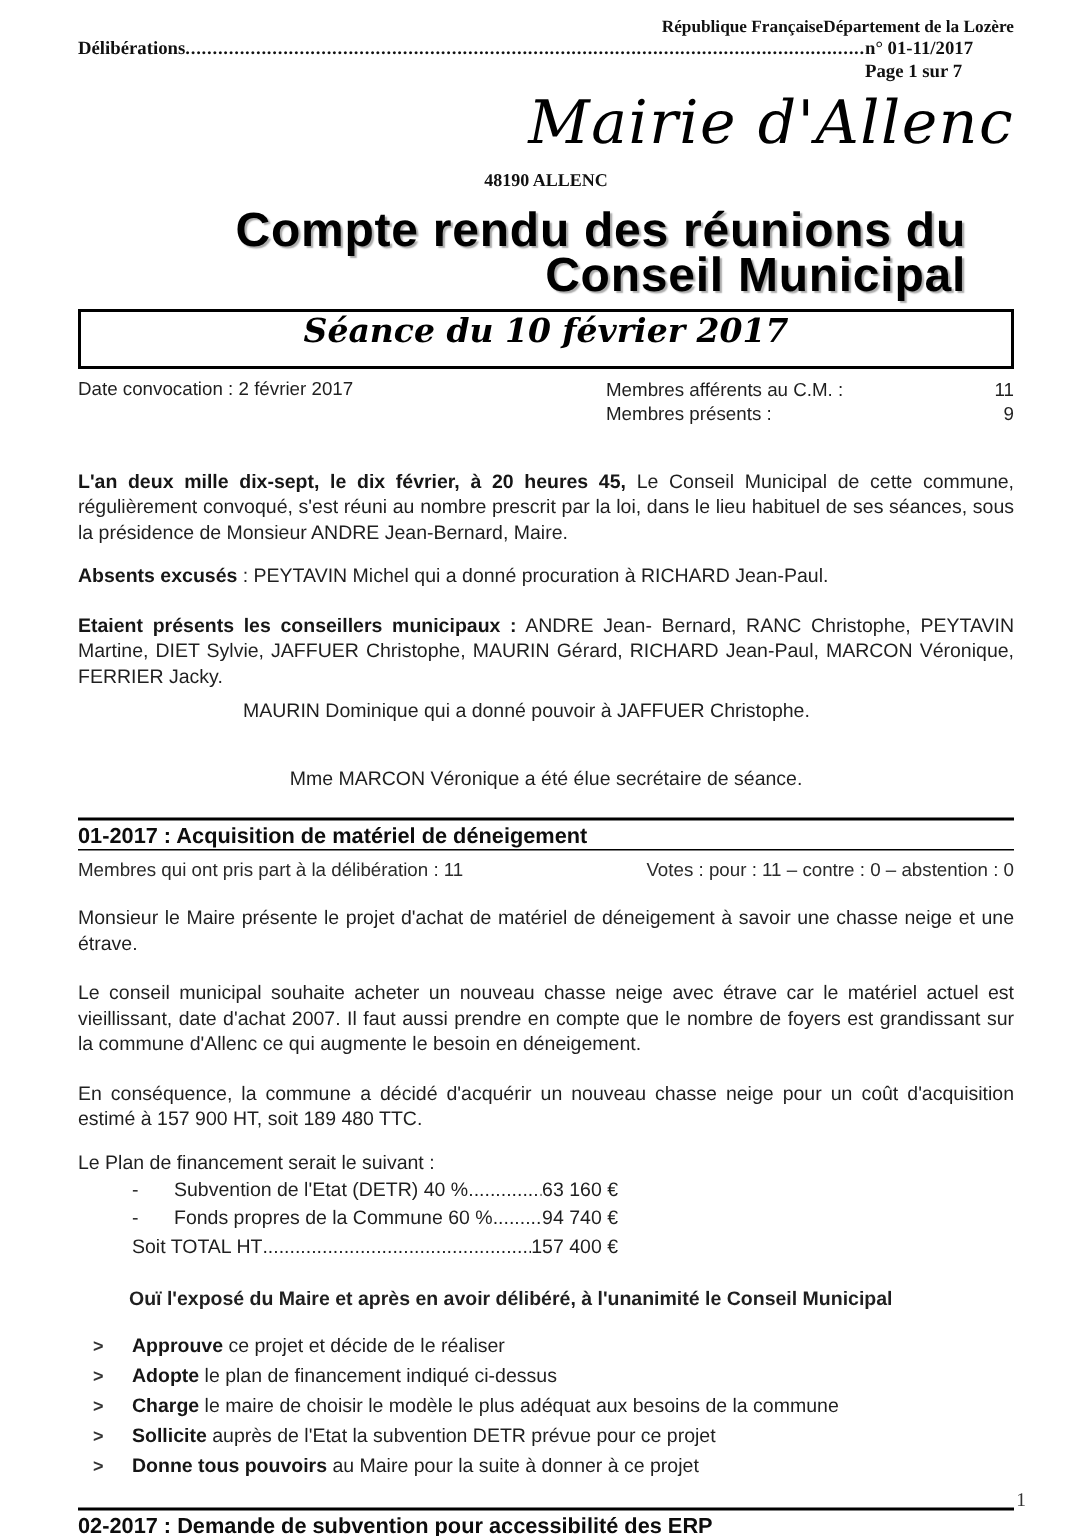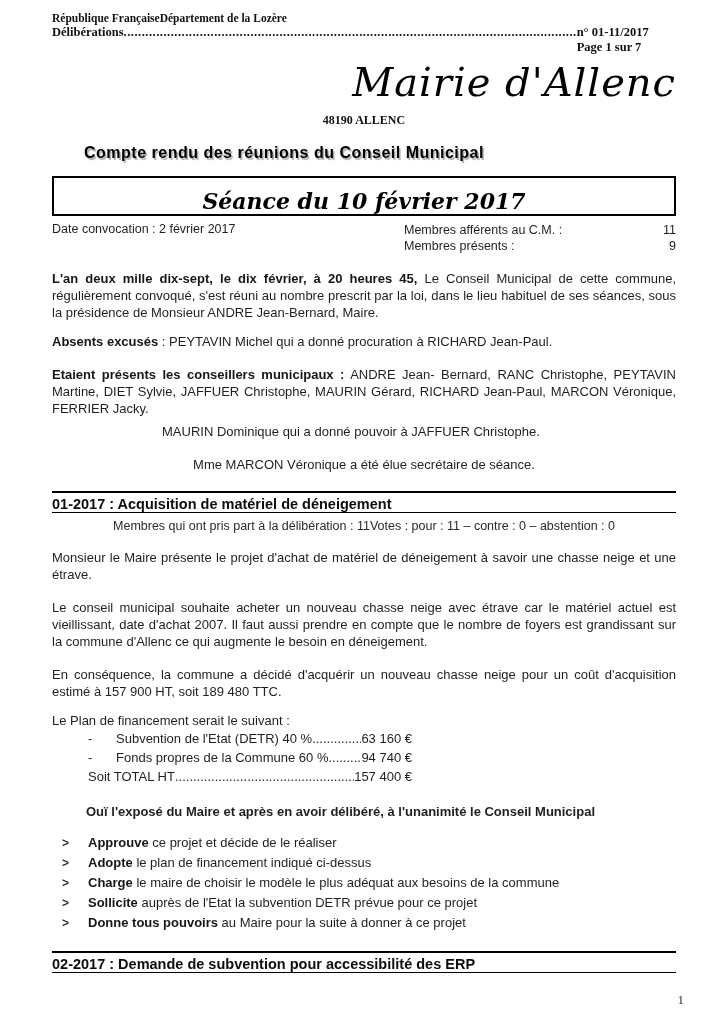--- a/index.html
+++ b/index.html
@@ -9,63 +9,63 @@
     width: 724px; height: 1024px;
     margin: 0 auto;
     background: #ffffff;
     padding: 12px 48px 0 52px;
     overflow: hidden;
     color: #1f1f1f;
     font-family: "Liberation Sans", sans-serif;
   }
   
   .hdr { font-family: "Liberation Serif", serif; font-weight: bold; color: #111; }
-  .hdr-row1 { display: flex; justify-content: flex-start; font-size: 11.5px; }
+  .hdr-row1 { display: flex; justify-content: flex-end; font-size: 11.5px; }
   .hdr-row2 { display: flex; align-items: baseline; font-size: 12.5px; margin-top: 1px; }
   .leader { flex: 1 1 auto; overflow: hidden; white-space: nowrap; font-weight: normal; }
   .leader::after { content: "................................................................................................................................................................................"; letter-spacing: 0.5px; }
   .hdr-row2 .leader::after { font-weight: bold; }
   
   .logo {
     text-align: right; margin-top: 2px;
     font-family: "DejaVu Serif", serif; font-style: italic; font-weight: normal;
     font-size: 40px; line-height: 50px; color: #000; letter-spacing: 1px;
   }
   .address { text-align: center; font-family: "Liberation Serif", serif; font-weight: bold; font-size: 12px; margin-top: 6px; color: #111; }
   
   .doc-title {
-    text-align: left; margin: 10px auto 0; max-width: 560px;
-    font-size: 16px; font-weight: bold; line-height: 30px; letter-spacing: 0.5px;
+    text-align: right; margin: 10px auto 0; max-width: 560px;
+    font-size: 32px; font-weight: bold; line-height: 30px; letter-spacing: 0.5px;
     color: #000; text-shadow: 1.5px 1.5px 1px #ababab;
   }
   
   .banner {
     margin-top: 8px; border: 2px solid #000; height: 40px;
-    display: flex; align-items: flex-end; justify-content: center;
+    display: flex; align-items: flex-start; justify-content: center;
     font-family: "DejaVu Serif", serif; font-style: italic; font-weight: bold;
     font-size: 22px; color: #000;
   }
   
   .meta { display: flex; justify-content: space-between; margin-top: 6px; font-size: 12.5px; }
   .meta-right { width: 272px; }
   .meta-right .mrow { display: flex; justify-content: space-between; line-height: 16px; }
   
   .par { font-size: 13px; line-height: 17px; text-align: justify; }
   .mt12 { margin-top: 12px; }
   .mt16 { margin-top: 16px; }
-  .mt20 { margin-top: 16px; }
+  .mt20 { margin-top: 28px; }
   b { color: #161616; }
   .indent2 { margin-left: 110px; text-align: left; }
   
   .sect-head {
     margin-top: 18px;
     border-top: 2.5px solid #000; border-bottom: 1.5px solid #000;
     padding: 3px 0 0; font-size: 14.5px; font-weight: bold; color: #0d0d0d;
   }
-  .mv-row { display: flex; justify-content: center; font-size: 12.5px; margin-top: 6px; color: #2a2a2a; }
+  .mv-row { display: flex; justify-content: space-between; font-size: 12.5px; margin-top: 6px; color: #2a2a2a; }
   
   .plan { margin-left: 36px; width: 324px; font-size: 13px; line-height: 19px; }
   .plan-row { display: flex; align-items: baseline; }
   .plan-dash { width: 28px; flex: 0 0 28px; }
   .plan-label, .plan-value { white-space: nowrap; }
   .plan .leader::after { letter-spacing: 0; }
   
   .oui { margin: 18px 0 0 34px; font-size: 13px; font-weight: bold; text-align: left; }
   .bullets { margin: 14px 0 0 10px; }
   .bullet-row { display: flex; align-items: baseline; font-size: 13px; line-height: 20px; }

